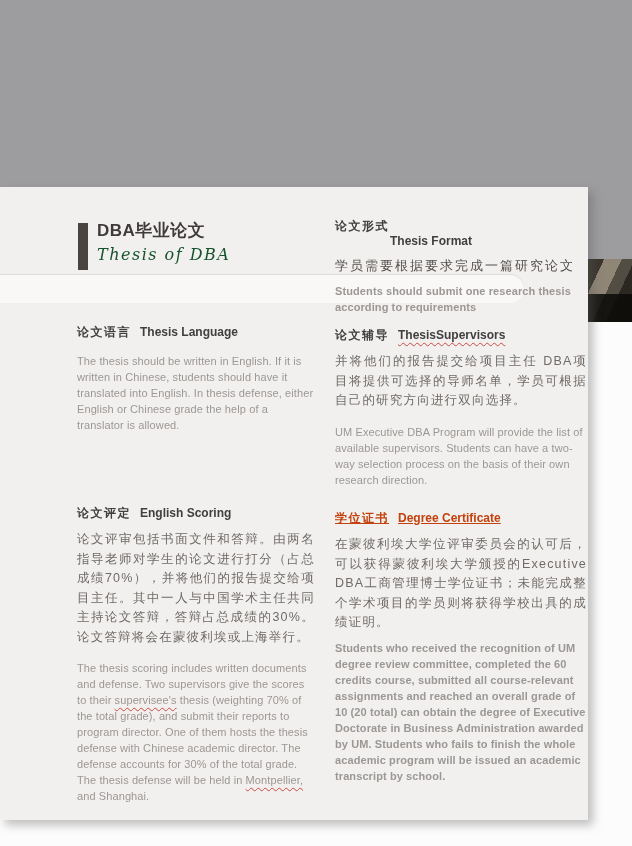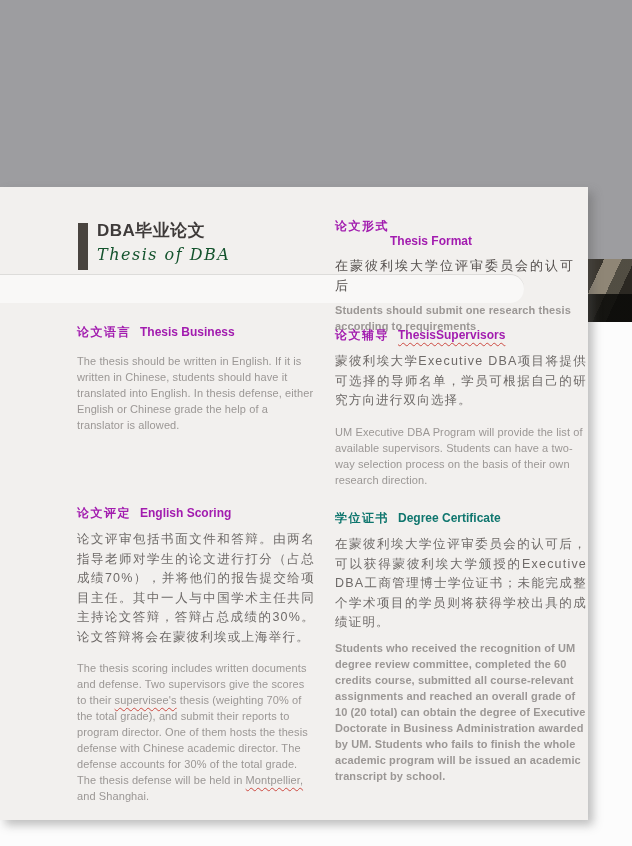--- a/index.html
+++ b/index.html
@@ -32,23 +32,23 @@
   .title-en{
     font-family:"DejaVu Serif",serif;font-style:italic;font-size:16px;
     color:#14532d;letter-spacing:1.5px;margin-top:3px;
   }
   .sec{position:absolute;}
   .sec-format{left:335px;top:32px;width:252px;}
   .sec-language{left:77px;top:138px;width:238px;}
   .sec-supervisors{left:335px;top:141px;width:252px;}
   .sec-scoring{left:77px;top:319px;width:238px;}
   .sec-certificate{left:335px;top:324px;width:252px;}
-  .heading{font-size:12px;font-weight:bold;color:#a21caf;line-height:15px;}
+  .heading{font-size:12px;font-weight:bold;color:#404040;line-height:15px;}
   .heading .zh{letter-spacing:1.5px;margin-right:9px;}
-  .heading-soft{color:#0f766e;}
+  .heading-soft{color:#c2410c;text-decoration:underline;}
   .heading-indent{margin-left:55px;}
   .wavy{
     text-decoration-line:underline;text-decoration-style:wavy;
     text-decoration-color:#cc4a42;text-decoration-thickness:1px;
     text-underline-offset:3px;
   }
   .zh-body{
     font-size:12.5px;color:#6e6a68;line-height:19.5px;
     letter-spacing:1.2px;text-align:justify;margin-top:9px;
   }
@@ -71,32 +71,32 @@
       <div class="title-bar"></div>
       <div>
         <div class="title-zh"><span>DBA</span><span>毕业论文</span></div>
         <div class="title-en">Thesis of DBA</div>
       </div>
     </div>
 
     <div class="sec sec-format">
       <div class="heading"><span class="zh">论文形式</span></div>
       <div class="heading heading-indent">Thesis Format</div>
-      <div class="zh-body zh-lead">在蒙彼利埃大学位评审委员会的认可后</div>
+      <div class="zh-body zh-lead">学员需要根据要求完成一篇研究论文</div>
       <div class="en-body en-tight">Students should submit one research thesis according to requirements</div>
     </div>
 
     <div class="sec sec-language">
-      <div class="heading"><span class="zh">论文语言</span><span>Thesis Business</span></div>
+      <div class="heading"><span class="zh">论文语言</span><span>Thesis Language</span></div>
       <div class="en-body">The thesis should be written in English. If it is written in Chinese, students should have it translated into English. In thesis defense, either English or Chinese grade the help of a translator is allowed.</div>
     </div>
 
     <div class="sec sec-supervisors">
       <div class="heading"><span class="zh">论文辅导</span><span class="wavy">ThesisSupervisors</span></div>
-      <div class="zh-body">蒙彼利埃大学Executive DBA项目将提供可选择的导师名单，学员可根据自己的研究方向进行双向选择。</div>
+      <div class="zh-body">并将他们的报告提交给项目主任 DBA项目将提供可选择的导师名单，学员可根据自己的研究方向进行双向选择。</div>
       <div class="en-body">UM Executive DBA Program will provide the list of available supervisors. Students can have a two-way selection process on the basis of their own research direction.</div>
     </div>
 
     <div class="sec sec-scoring">
       <div class="heading"><span class="zh">论文评定</span><span>English Scoring</span></div>
       <div class="zh-body">论文评审包括书面文件和答辩。由两名指导老师对学生的论文进行打分（占总成绩70%），并将他们的报告提交给项目主任。其中一人与中国学术主任共同主持论文答辩，答辩占总成绩的30%。论文答辩将会在蒙彼利埃或上海举行。</div>
       <div class="en-body"><span>The thesis scoring includes written documents and defense. Two supervisors give the scores to their </span><span class="wavy">supervisee's</span><span> thesis (weighting 70% of the total grade), and submit their reports to program director. One of them hosts the thesis defense with Chinese academic director. The defense accounts for 30% of the total grade. The thesis defense will be held in </span><span class="wavy">Montpellier,</span><span> and Shanghai.</span></div>
     </div>
 
     <div class="sec sec-certificate">

